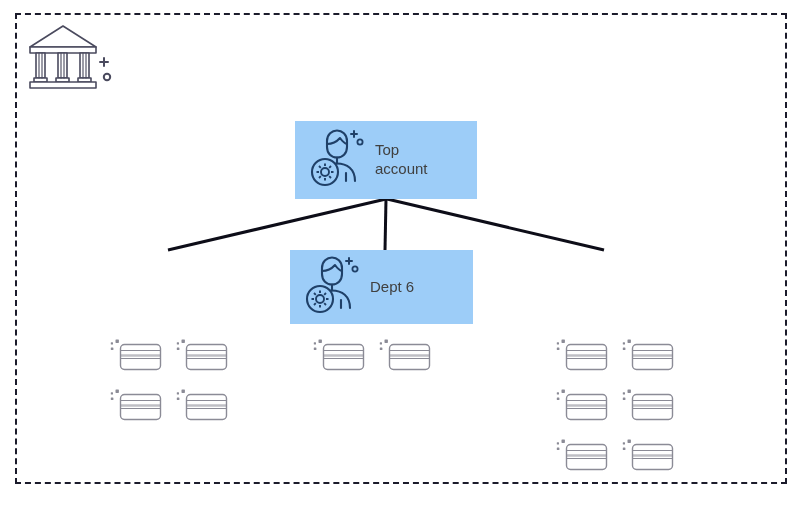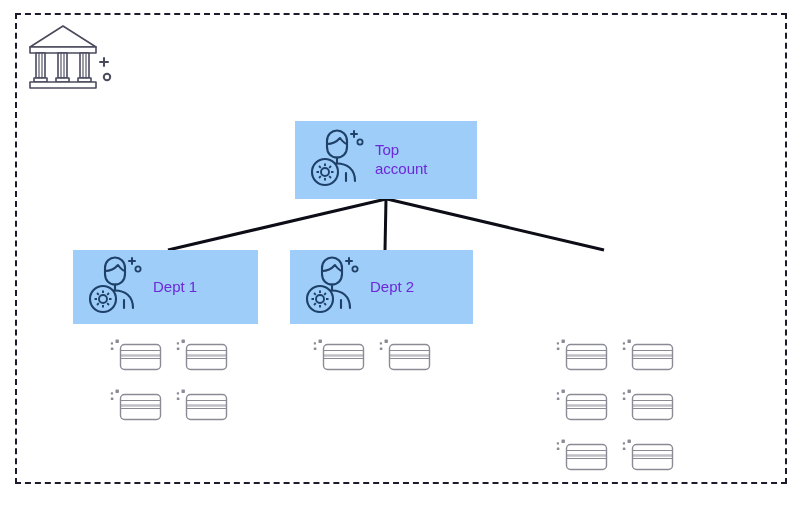--- a/index.html
+++ b/index.html
@@ -40,21 +40,21 @@
     box-sizing: border-box;
     display: flex;
     align-items: center;
   }
   .node .person-icon {
     flex: 0 0 auto;
     margin-left: 8px;
   }
   .node .node-label {
     flex: 1 1 auto;
-    color: #6d28d9;
+    color: #404040;
     font-size: 15px;
     line-height: 1.25;
     text-align: left;
     padding-left: 6px;
     white-space: pre-line;
   }
   #top-node {
     left: 295px;
     top: 121px;
     width: 182px;
@@ -152,43 +152,20 @@
         <g fill="none" stroke="#1f4068" stroke-width="2" stroke-linecap="round">
           <path d="M51 6 L51 12 M48 9 L54 9"></path>
         </g>
         <circle cx="57" cy="17" r="2.6" fill="none" stroke="#1f4068" stroke-width="1.8"></circle>
       </svg>
     </span>
     <span class="node-label">Top
 account</span>
   </div>
 
-  <div class="node" id="dept-node-1">
-    <span class="person-icon">
-      <svg width="66" height="66" viewBox="0 0 66 66">
-        <g fill="none" stroke="#1f4068" stroke-width="2.1" stroke-linecap="round" stroke-linejoin="round">
-          <path d="M24 16 C24 9.5 29 5.5 34 5.5 C39 5.5 44 9.5 44 16 L44 22 C44 28.5 39.5 32.5 34 32.5 C28.5 32.5 24 28.5 24 22 Z"></path>
-          <path d="M24 19 C28 19 33 17.5 37 13 C39.5 16.5 42 18.5 44 19"></path>
-          <path d="M16 56 C16 44 24 38.5 34 38.5 C44 38.5 52 44 52 56"></path>
-          <path d="M34 32.5 L34 38.5"></path>
-          <path d="M43 48 L43 56"></path>
-        </g>
-        <circle cx="22" cy="47" r="13" fill="#9dcdf8" stroke="#1f4068" stroke-width="2.1"></circle>
-        <g fill="none" stroke="#1f4068" stroke-width="1.9">
-          <circle cx="22" cy="47" r="4"></circle>
-          <path d="M22 38.5 L22 41 M22 53 L22 55.5 M13.5 47 L16 47 M28 47 L30.5 47 M16 41 L17.8 42.8 M26.2 51.2 L28 53 M28 41 L26.2 42.8 M17.8 51.2 L16 53"></path>
-        </g>
-        <g fill="none" stroke="#1f4068" stroke-width="2" stroke-linecap="round">
-          <path d="M51 6 L51 12 M48 9 L54 9"></path>
-        </g>
-        <circle cx="57" cy="17" r="2.6" fill="none" stroke="#1f4068" stroke-width="1.8"></circle>
-      </svg>
-    </span>
-    <span class="node-label">Dept  1</span>
-  </div>
 
   <div class="node" id="dept-node-2">
     <span class="person-icon">
       <svg width="66" height="66" viewBox="0 0 66 66">
         <g fill="none" stroke="#1f4068" stroke-width="2.1" stroke-linecap="round" stroke-linejoin="round">
           <path d="M24 16 C24 9.5 29 5.5 34 5.5 C39 5.5 44 9.5 44 16 L44 22 C44 28.5 39.5 32.5 34 32.5 C28.5 32.5 24 28.5 24 22 Z"></path>
           <path d="M24 19 C28 19 33 17.5 37 13 C39.5 16.5 42 18.5 44 19"></path>
           <path d="M16 56 C16 44 24 38.5 34 38.5 C44 38.5 52 44 52 56"></path>
           <path d="M34 32.5 L34 38.5"></path>
           <path d="M43 48 L43 56"></path>
@@ -197,21 +174,21 @@
         <g fill="none" stroke="#1f4068" stroke-width="1.9">
           <circle cx="22" cy="47" r="4"></circle>
           <path d="M22 38.5 L22 41 M22 53 L22 55.5 M13.5 47 L16 47 M28 47 L30.5 47 M16 41 L17.8 42.8 M26.2 51.2 L28 53 M28 41 L26.2 42.8 M17.8 51.2 L16 53"></path>
         </g>
         <g fill="none" stroke="#1f4068" stroke-width="2" stroke-linecap="round">
           <path d="M51 6 L51 12 M48 9 L54 9"></path>
         </g>
         <circle cx="57" cy="17" r="2.6" fill="none" stroke="#1f4068" stroke-width="1.8"></circle>
       </svg>
     </span>
-    <span class="node-label">Dept 2</span>
+    <span class="node-label">Dept 6</span>
   </div>
 
 
   <div class="card-group" id="cards-dept-1">
       <span>
 <svg class="card-icon" viewBox="0 0 52 33">
   <g fill="none" stroke="#8b8b96" stroke-width="1.4">
     <rect x="10.5" y="6.5" width="40" height="25" rx="4" fill="#ffffff"></rect>
     <path d="M10.5 12.5 L50.5 12.5" stroke-width="1.2"></path>
     <path d="M10.5 17.5 L50.5 17.5" stroke-width="2.4" stroke-opacity="0.55"></path>

